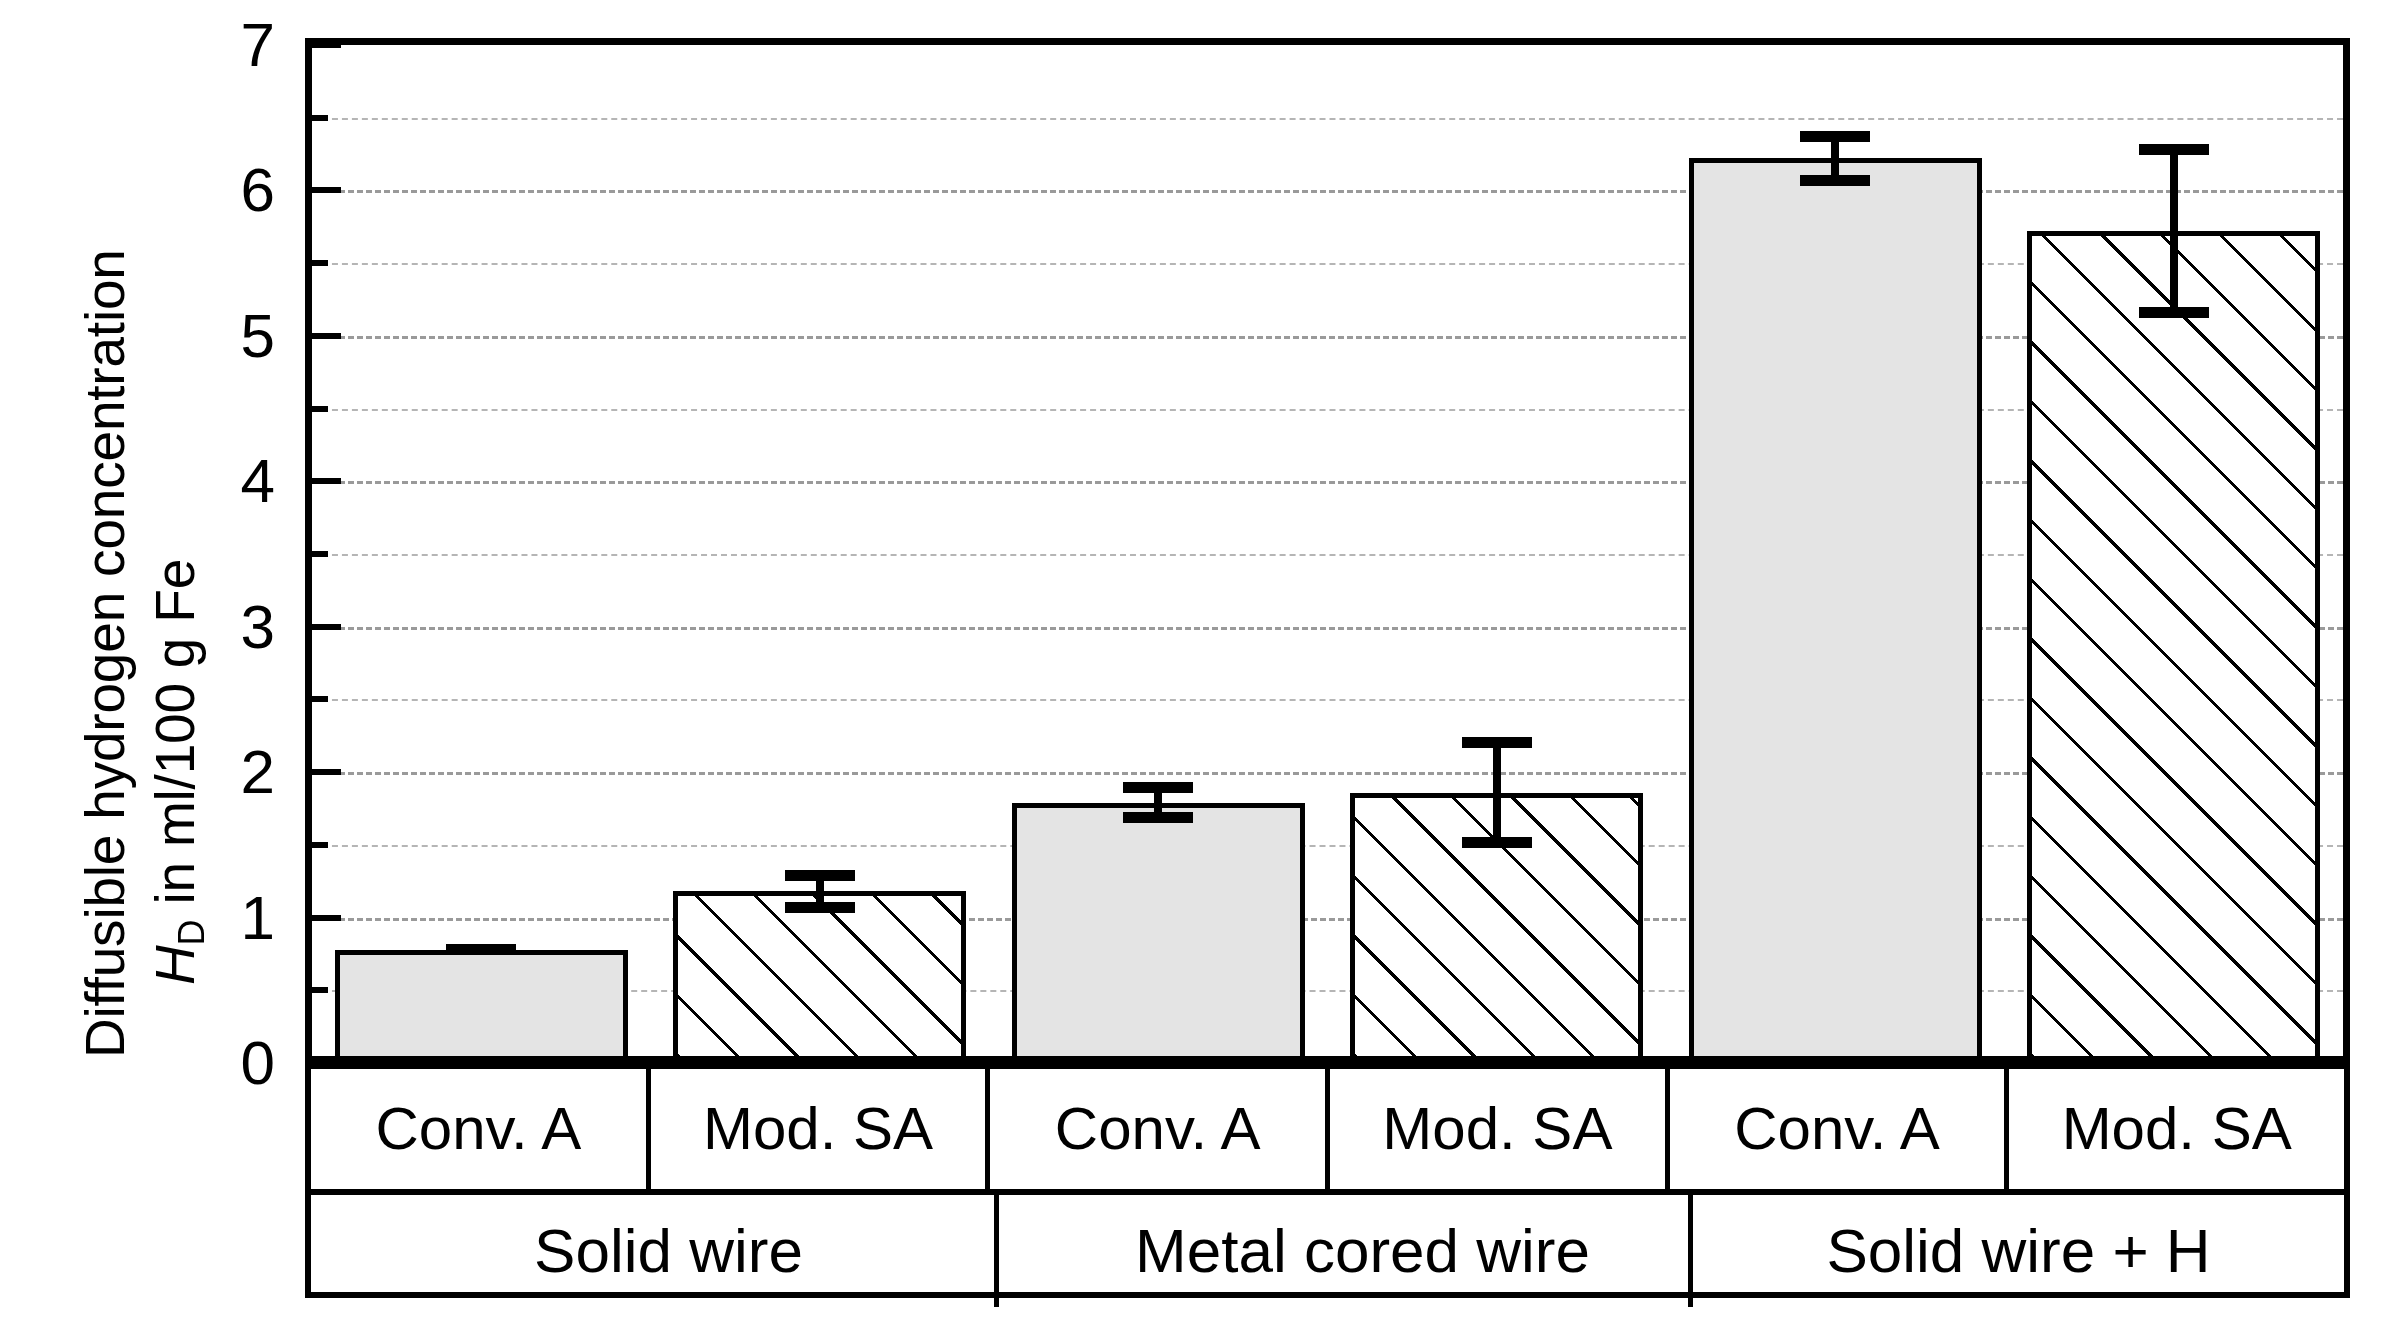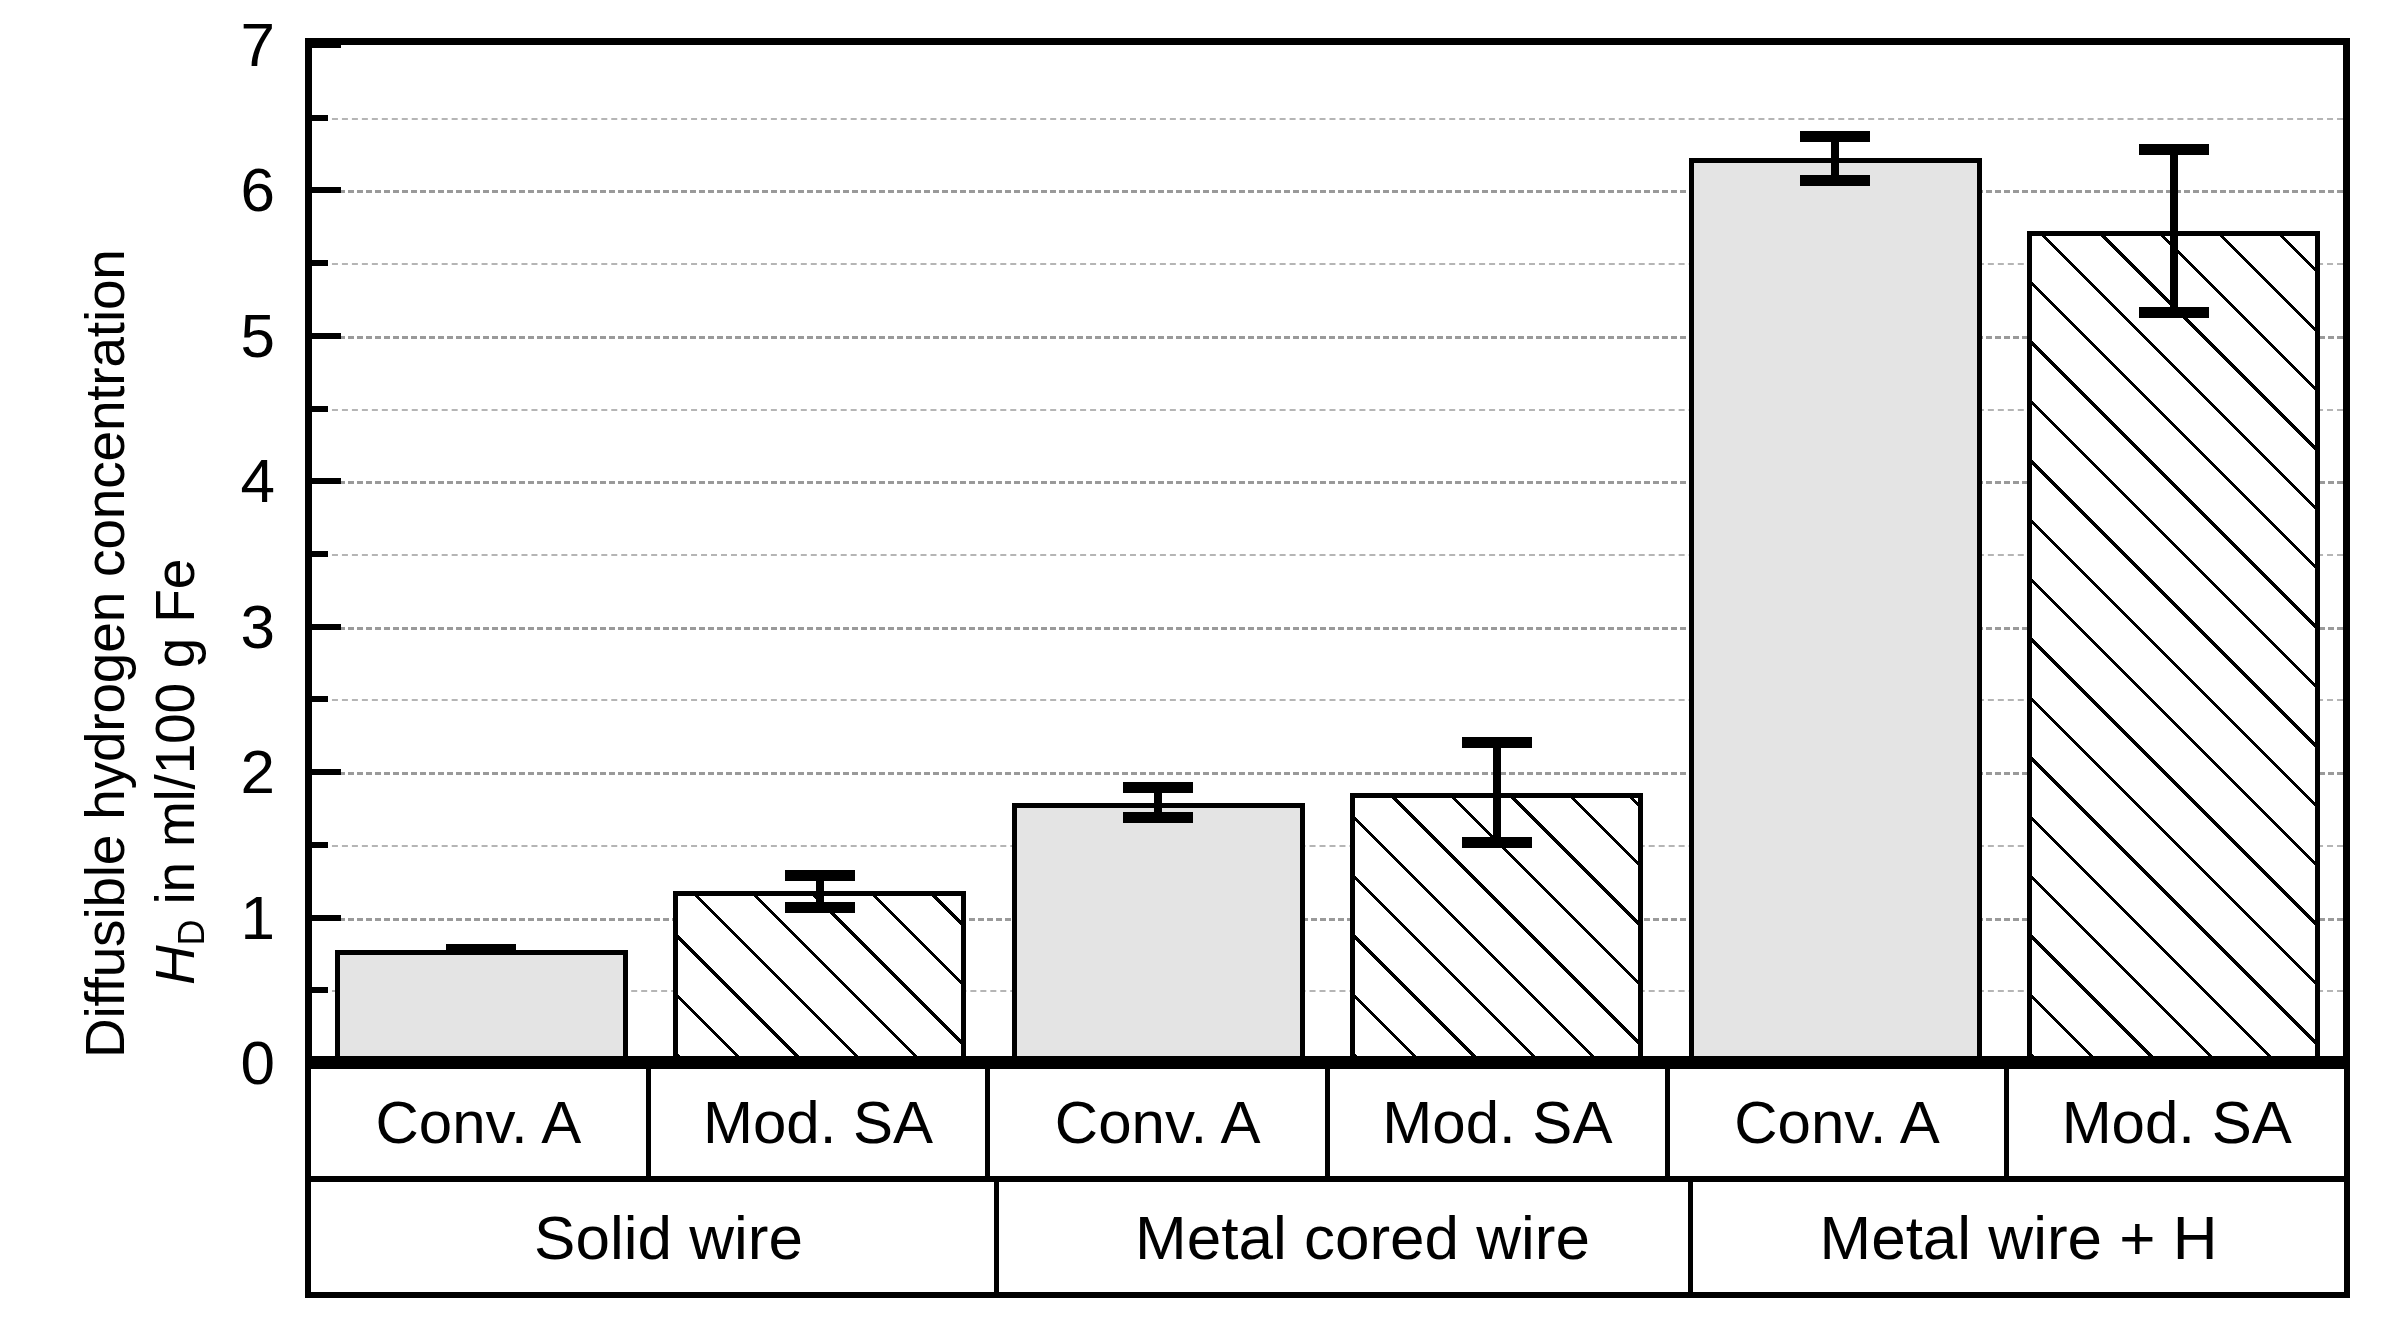--- a/index.html
+++ b/index.html
@@ -66,21 +66,21 @@
   .errbar .cap{position:absolute;left:50%;width:70px;margin-left:-35px;height:11px;background:#000;}
   .errbar .cap.top{top:0;}
   .errbar .cap.bottom{bottom:0;}
 
   
   .cattable{
     position:absolute;left:305px;top:1063px;width:2045px;height:235px;
     border:6px solid #000;box-sizing:border-box;background:#fff;
   }
   .catrow{display:flex;width:100%;box-sizing:border-box;}
-  .catrow.row1{height:113px;border-bottom:6px solid #000;box-sizing:border-box;}
+  .catrow.row1{height:126px;border-bottom:6px solid #000;box-sizing:border-box;}
   .catrow.row2{height:112px;}
   .catcell{
     flex:1 1 0;display:flex;align-items:center;justify-content:center;
     font-size:60px;line-height:1;box-sizing:border-box;
     border-right:5px solid #000;
   }
   .catcell:last-child{border-right:0;}
   .catrow.row2 .catcell{font-size:62px;}
 </style>
 </head>
@@ -179,17 +179,17 @@
         <div class="catcell">Conv. A</div>
         <div class="catcell">Mod. SA</div>
         <div class="catcell">Conv. A</div>
         <div class="catcell">Mod. SA</div>
         <div class="catcell">Conv. A</div>
         <div class="catcell">Mod. SA</div>
       </div>
     <div class="catrow row2" id="catrow2">
         <div class="catcell" style="flex: 2 1 0px; padding-left: 32px;">Solid wire</div>
         <div class="catcell" style="flex: 2 1 0px; padding-left: 38px;">Metal cored wire</div>
-        <div class="catcell" style="flex: 2 1 0px;">Metal wire + H</div>
+        <div class="catcell" style="flex: 2 1 0px;">Solid wire + H</div>
       </div>
   </div>
 
 </div>
 
 </body></html>

